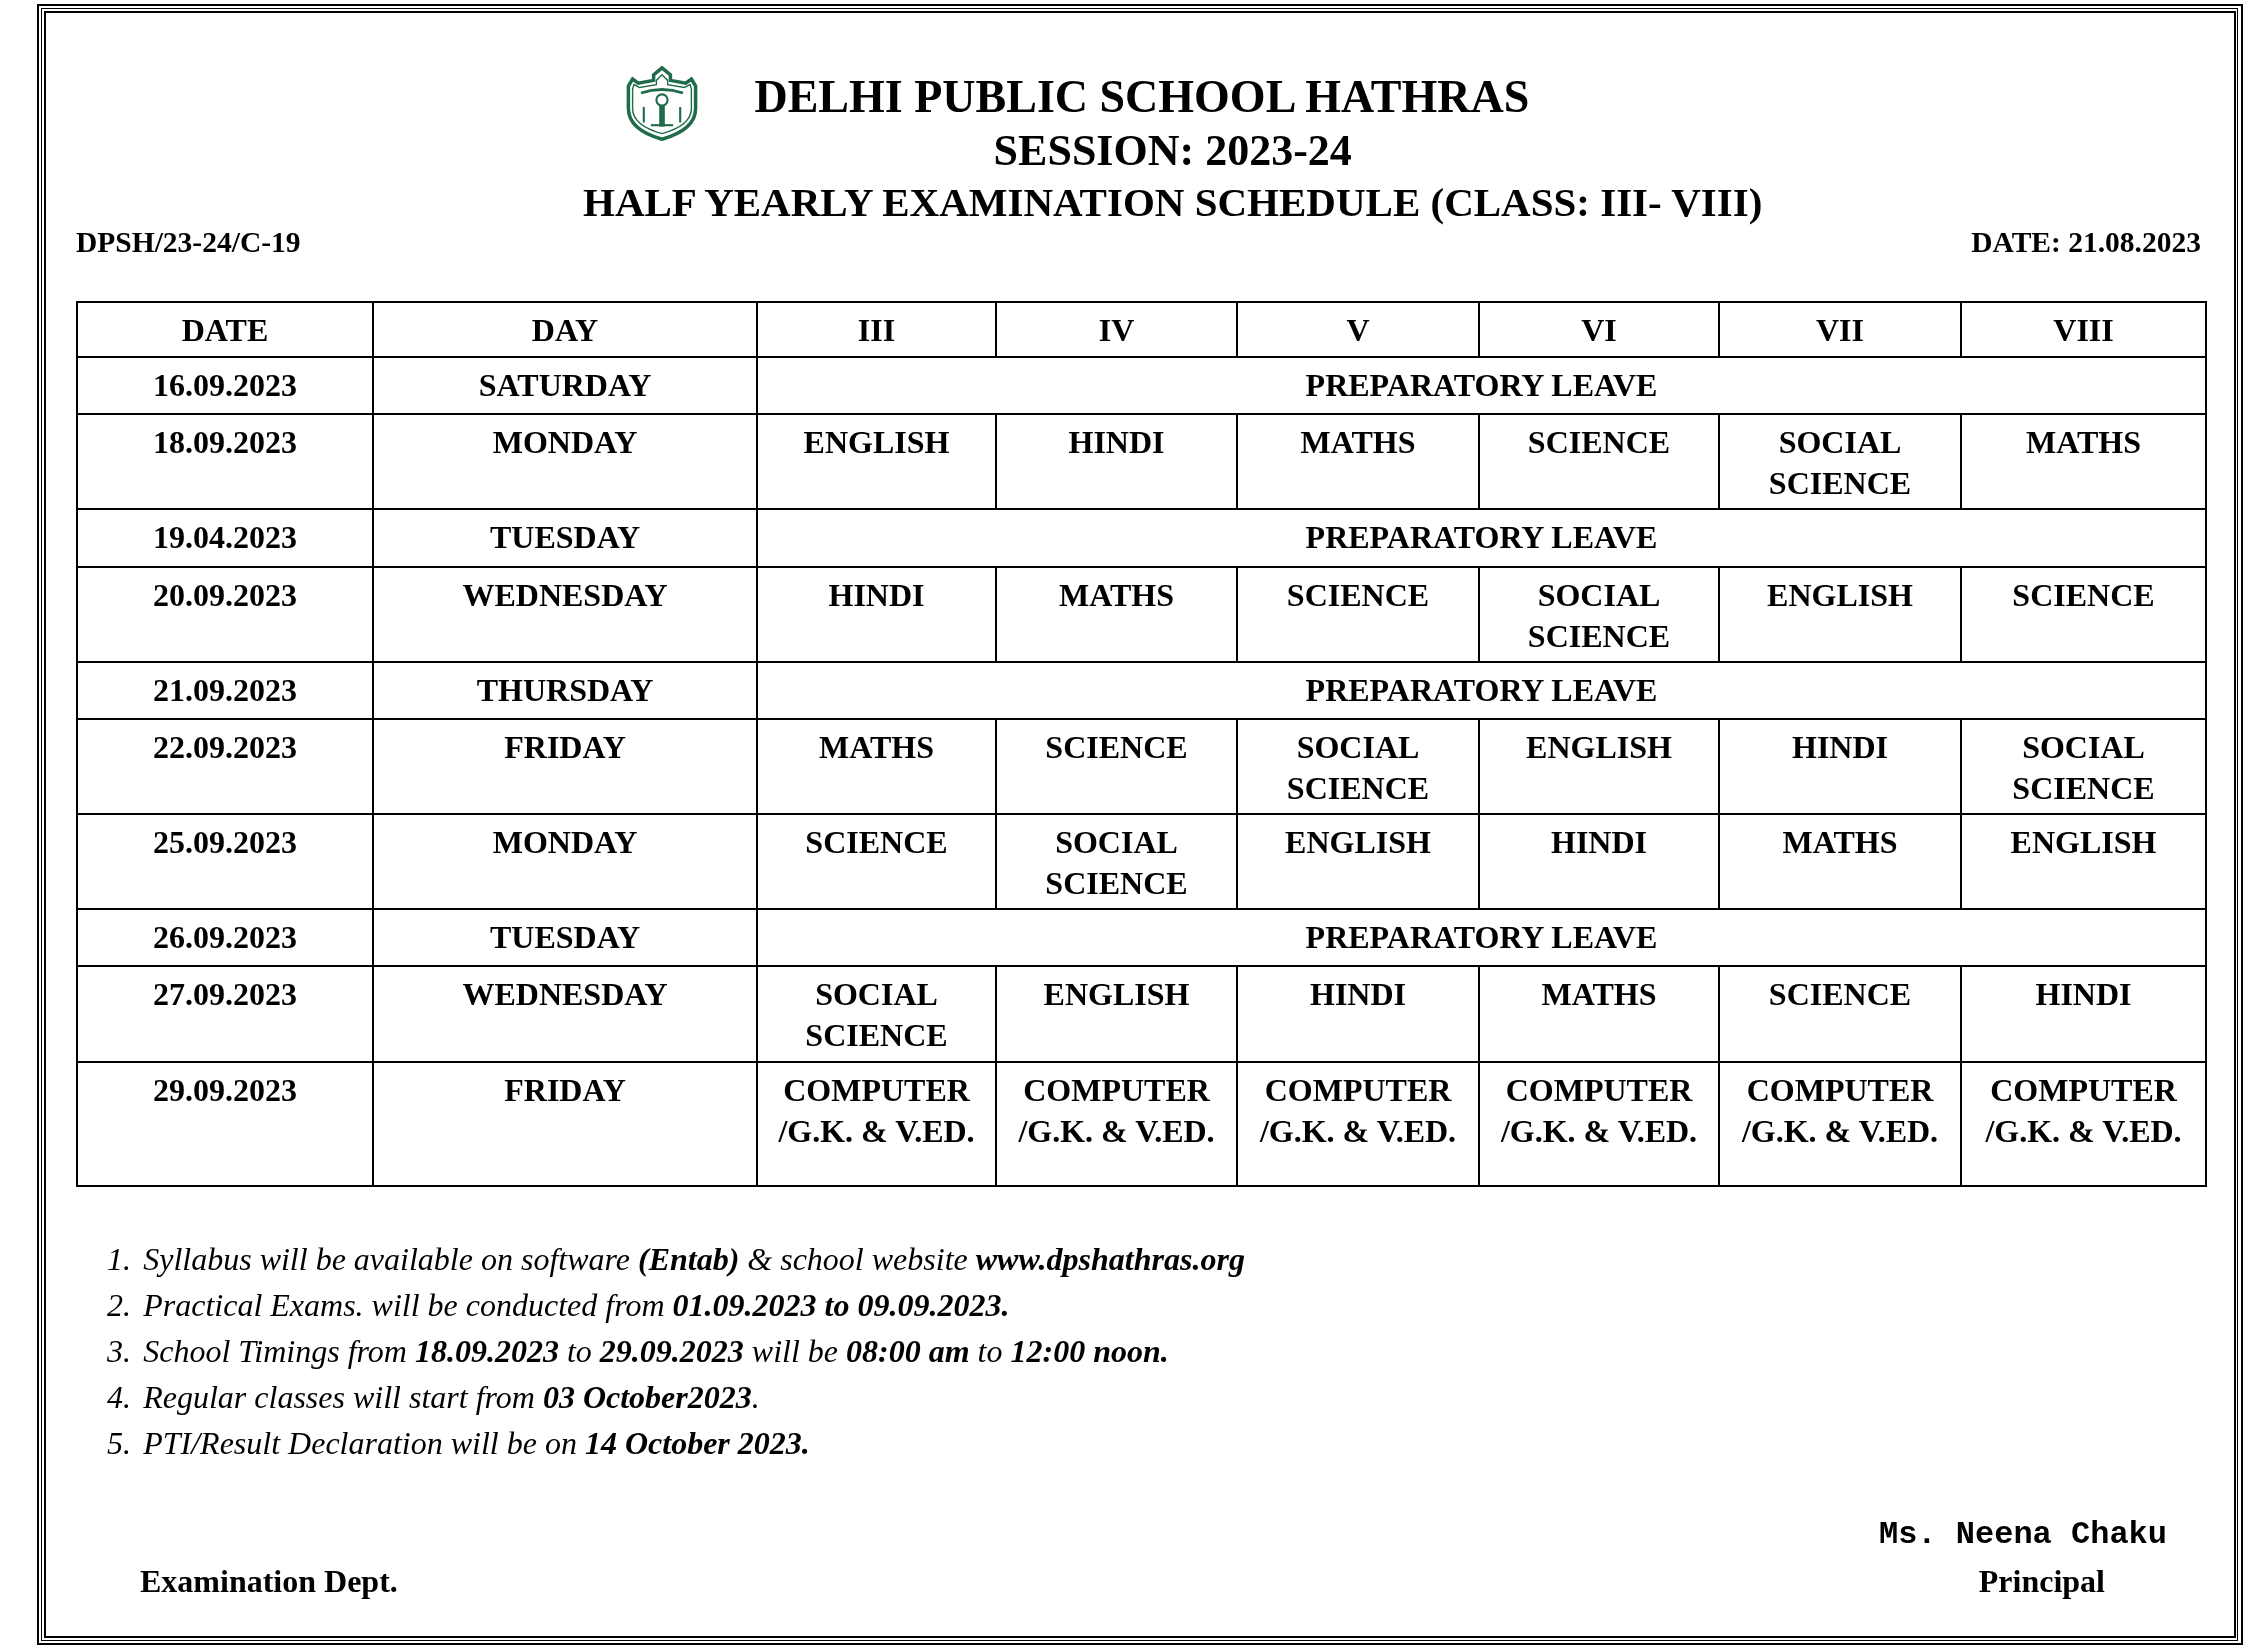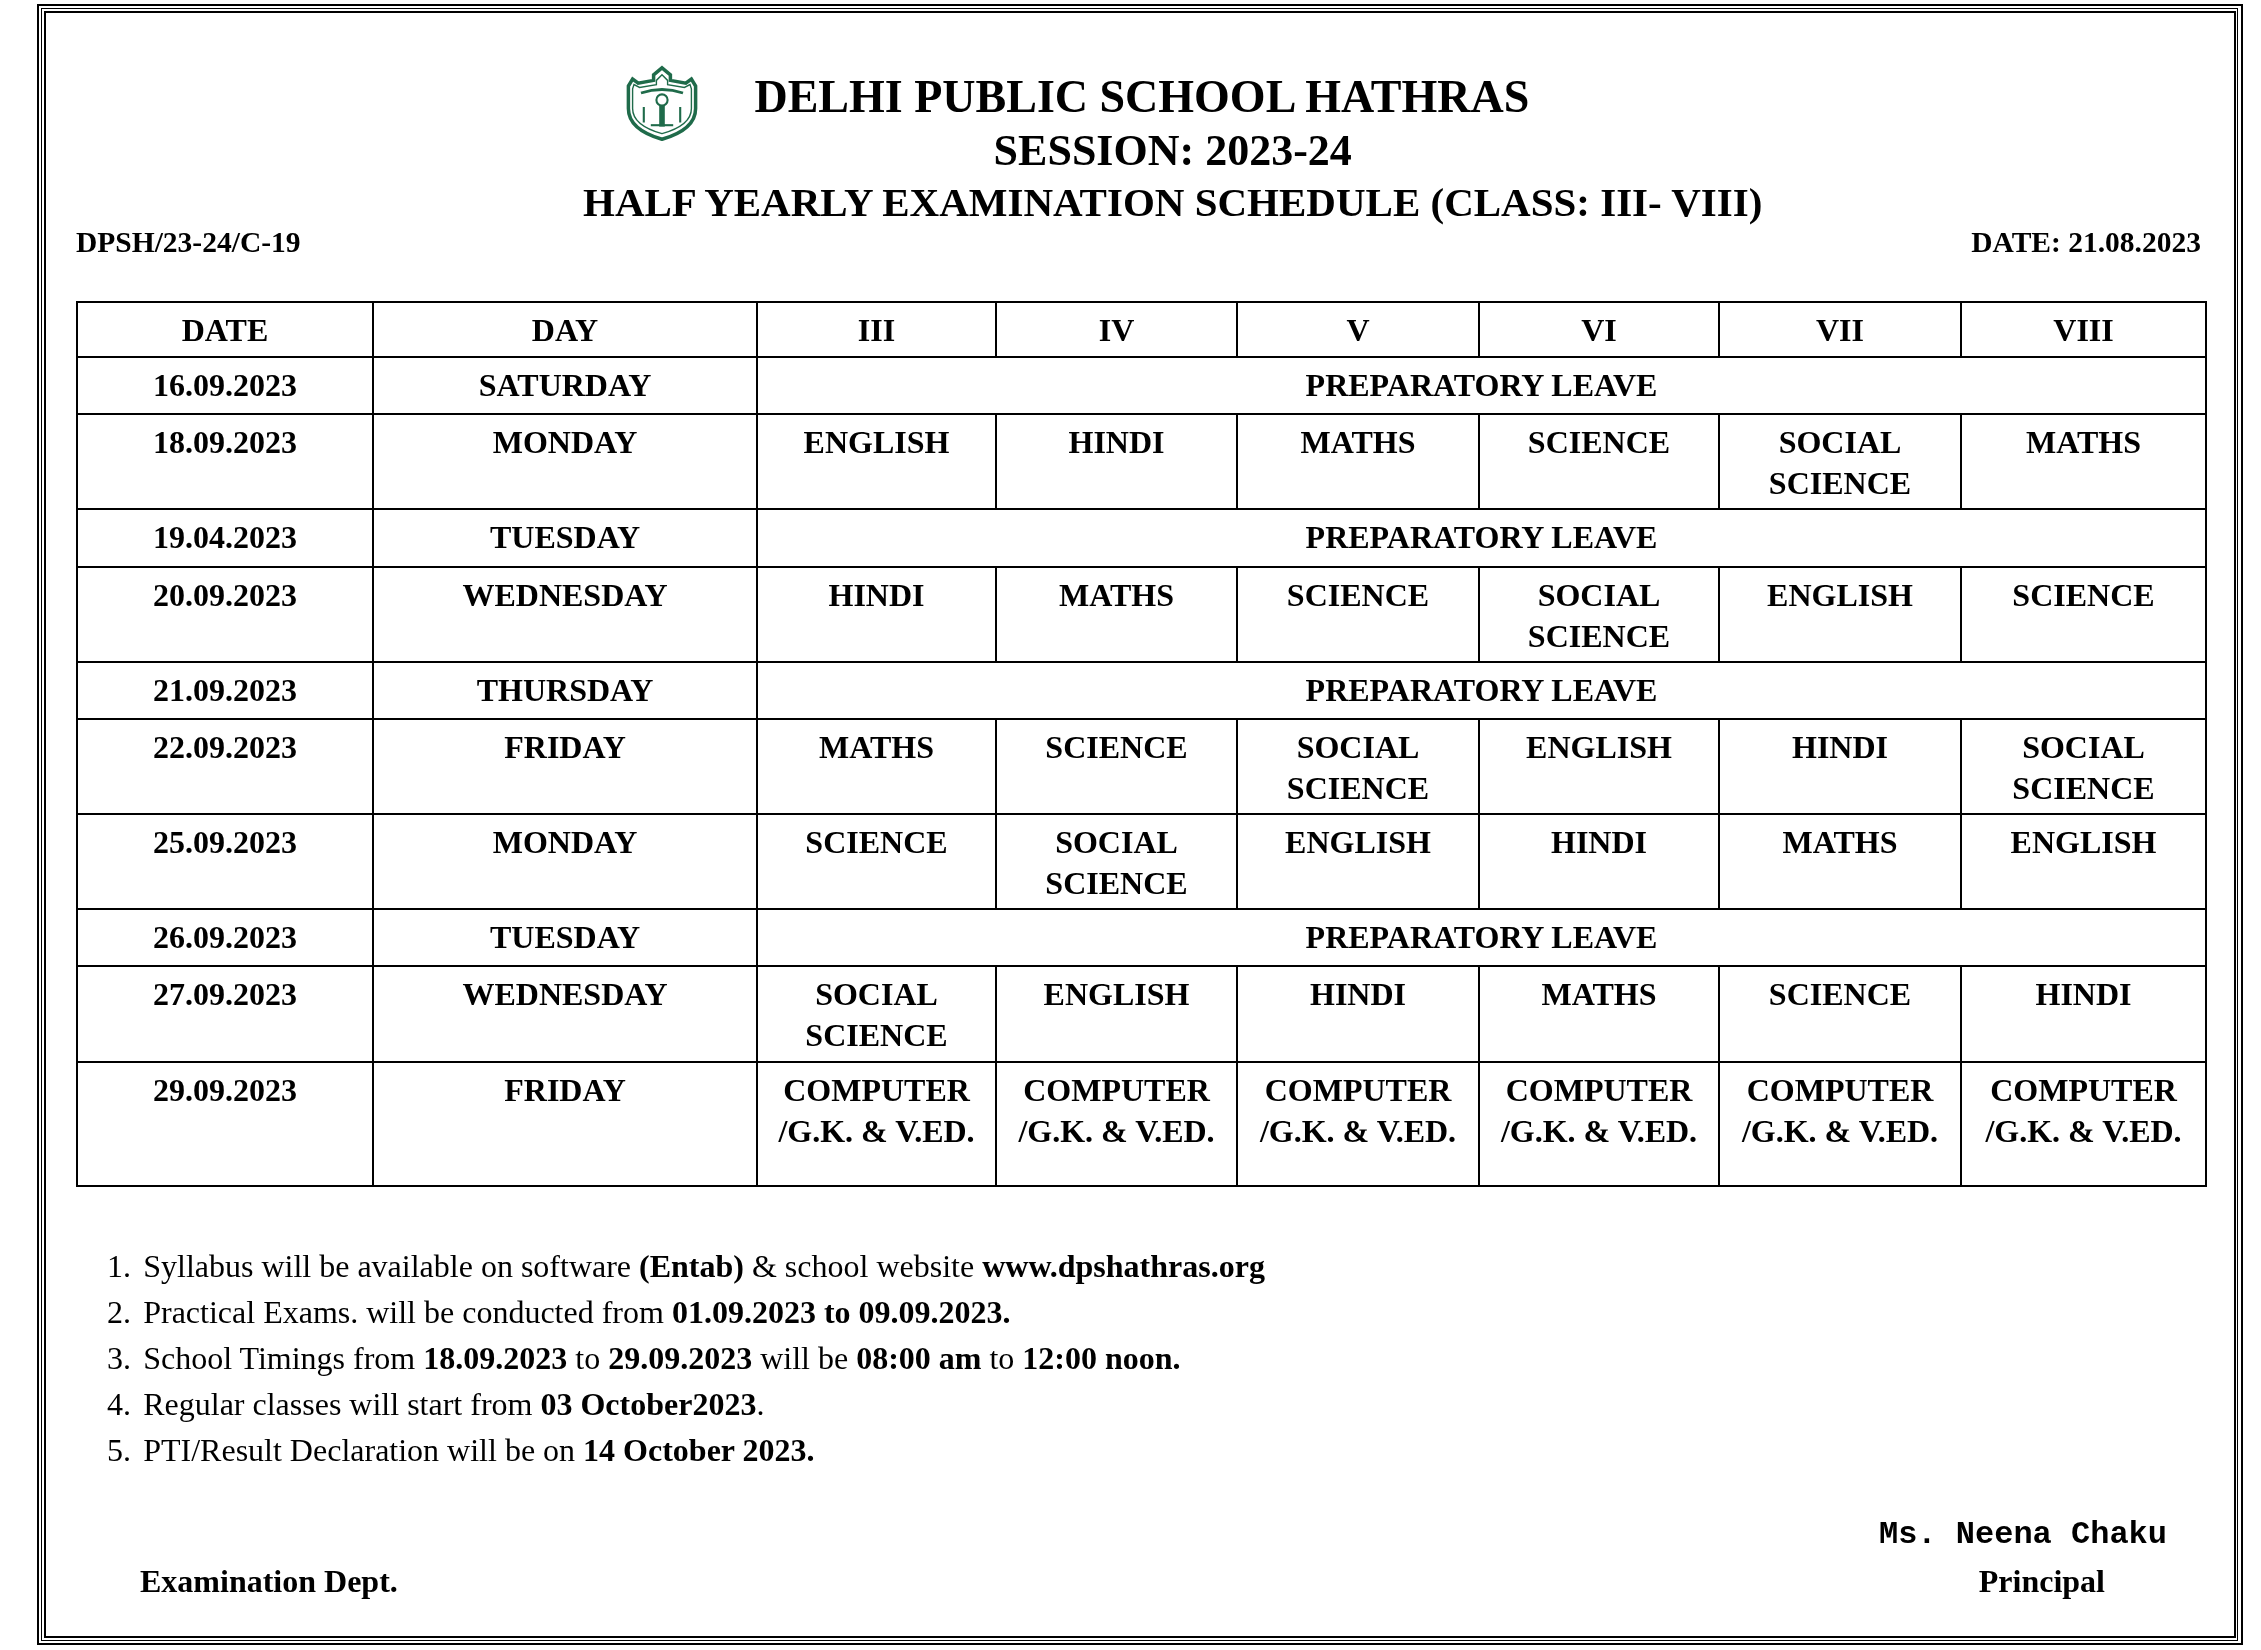--- a/index.html
+++ b/index.html
@@ -46,21 +46,21 @@
     border: 2.1px solid #000; padding: 7px 2.8px 4.2px 2.8px; vertical-align: top;
     line-height: 41px; font-weight: bold;
   }
   table.schedule th { padding-top: 8.4px; padding-bottom: 5.6px; line-height: 39px; }
   tr.single td { height: 44px; }
   tr.double td { height: 70px; }
   tr.triple td { height: 111px; }
 
   .notes { position: absolute; left: 60px; top: 1235px; font-size: 32px; }
   .notes-head { font-weight: bold; margin: 0; line-height: 41px; }
-  .notes ol { margin: 8px 0 0 0; padding-left: 79px; }
+  .notes ol { margin: 1px 0 0 0; padding-left: 79px; font-style: italic; }
   .notes li { line-height: 46px; padding-left: 4.2px; }
   .notes b { font-weight: bold; }
 
   .sig { position: absolute; font-size: 32px; font-weight: bold; white-space: nowrap; }
   #principal-name { right: 94px; top: 1516px; font-family: Liberation Mono, monospace; }
   #principal-title { right: 156px; top: 1563px; }
   #exam-dept { left: 140px; top: 1563px; }
 </style>
 </head>
 <body>

